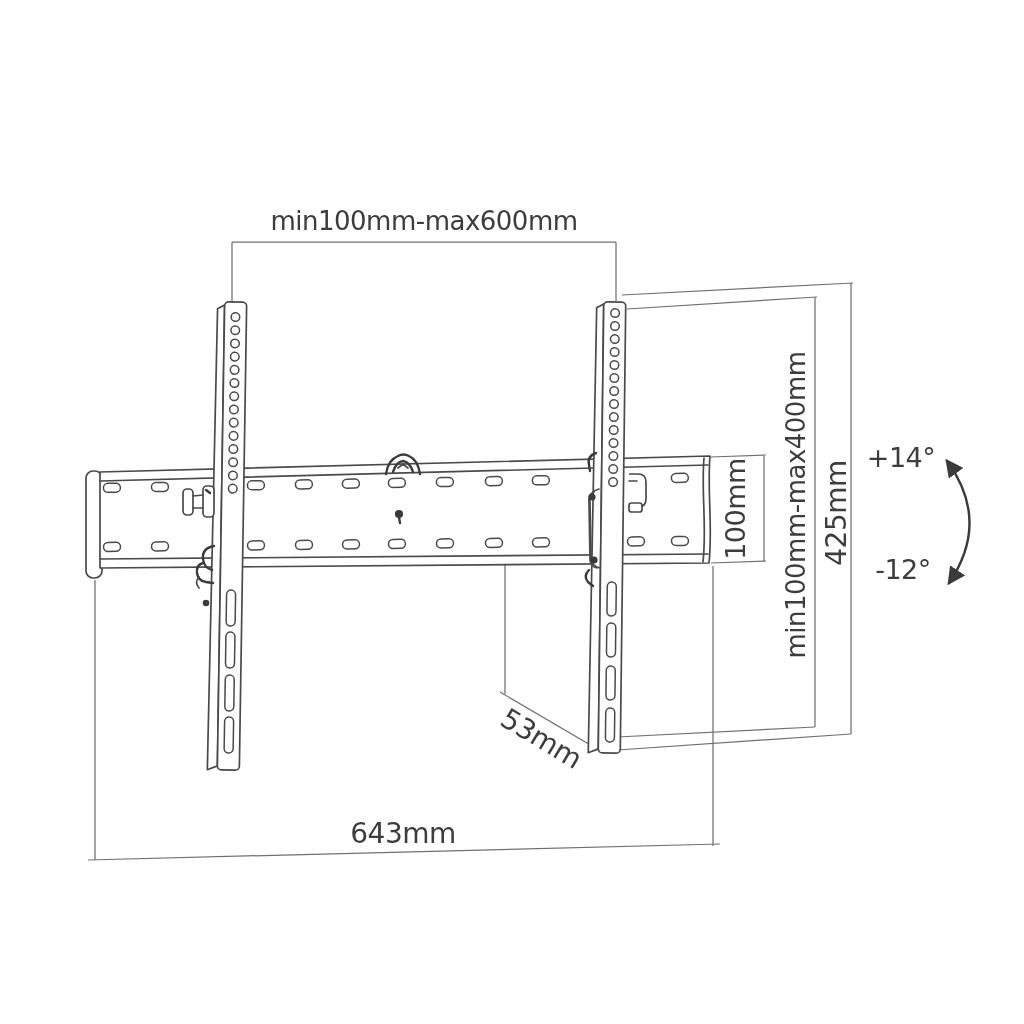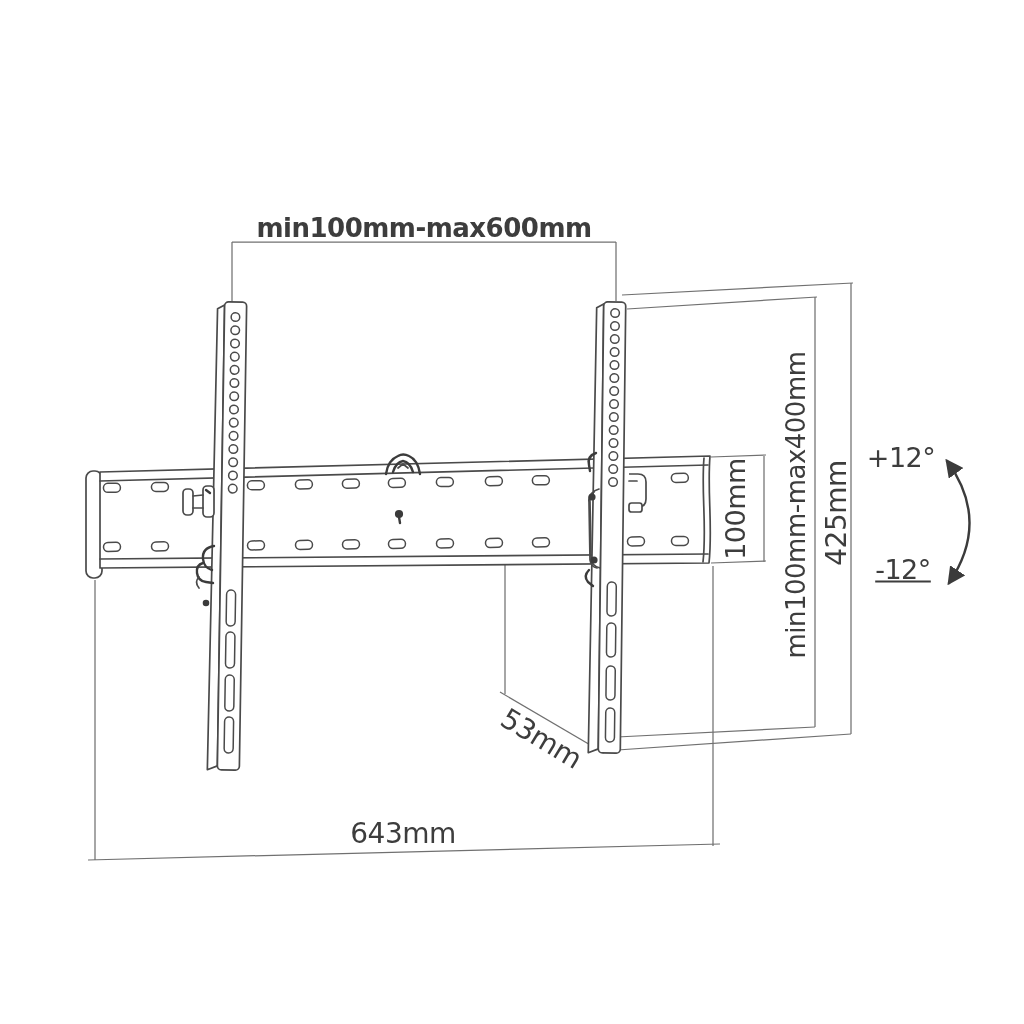--- a/index.html
+++ b/index.html
@@ -192,28 +192,28 @@
     </g>
     <g>
       <path class="drawf" d="M 629 474 h 9 q 8 0 8 8 v 17 q 0 8 -8 8 h -9"></path>
       <path class="draw" d="M 629 481 h 8"></path>
       <rect class="drawf" x="629" y="503" width="13" height="9" rx="2.5"></rect>
     </g>
 
     <path class="bold" d="M 947 461 Q 991 521 949 583" marker-start="url(#arr)" marker-end="url(#arr)"></path>
   </svg>
 
-  <span class="lbl f26" style="left:424px;top:228px;font-weight:bold;">min100mm-max600mm</span>
+  <span class="lbl f26" style="left:424px;top:221px;">min100mm-max600mm</span>
 
   <span class="lbl f26 r90" style="left:796px;top:505px;">min100mm-max400mm</span>
 
   <span class="lbl f28 r90" style="left:837px;top:513px;">425mm</span>
 
   <span class="lbl f27 r90" style="left:735px;top:509px;">100mm</span>
 
   <span class="lbl f28 r31" style="left:541px;top:739px;">53mm</span>
 
   <span class="lbl f28" style="left:403px;top:834px;text-align:right;">643mm</span>
 
-  <span class="lbl f27" style="left:901px;top:457px;">+12°</span>
-
-  <span class="lbl f27" style="left:903px;top:569px;text-decoration:underline;">-12°</span>
+  <span class="lbl f27" style="left:901px;top:457px;">+14°</span>
+
+  <span class="lbl f27" style="left:903px;top:569px;">-12°</span>
 </div>
 
 </body></html>

